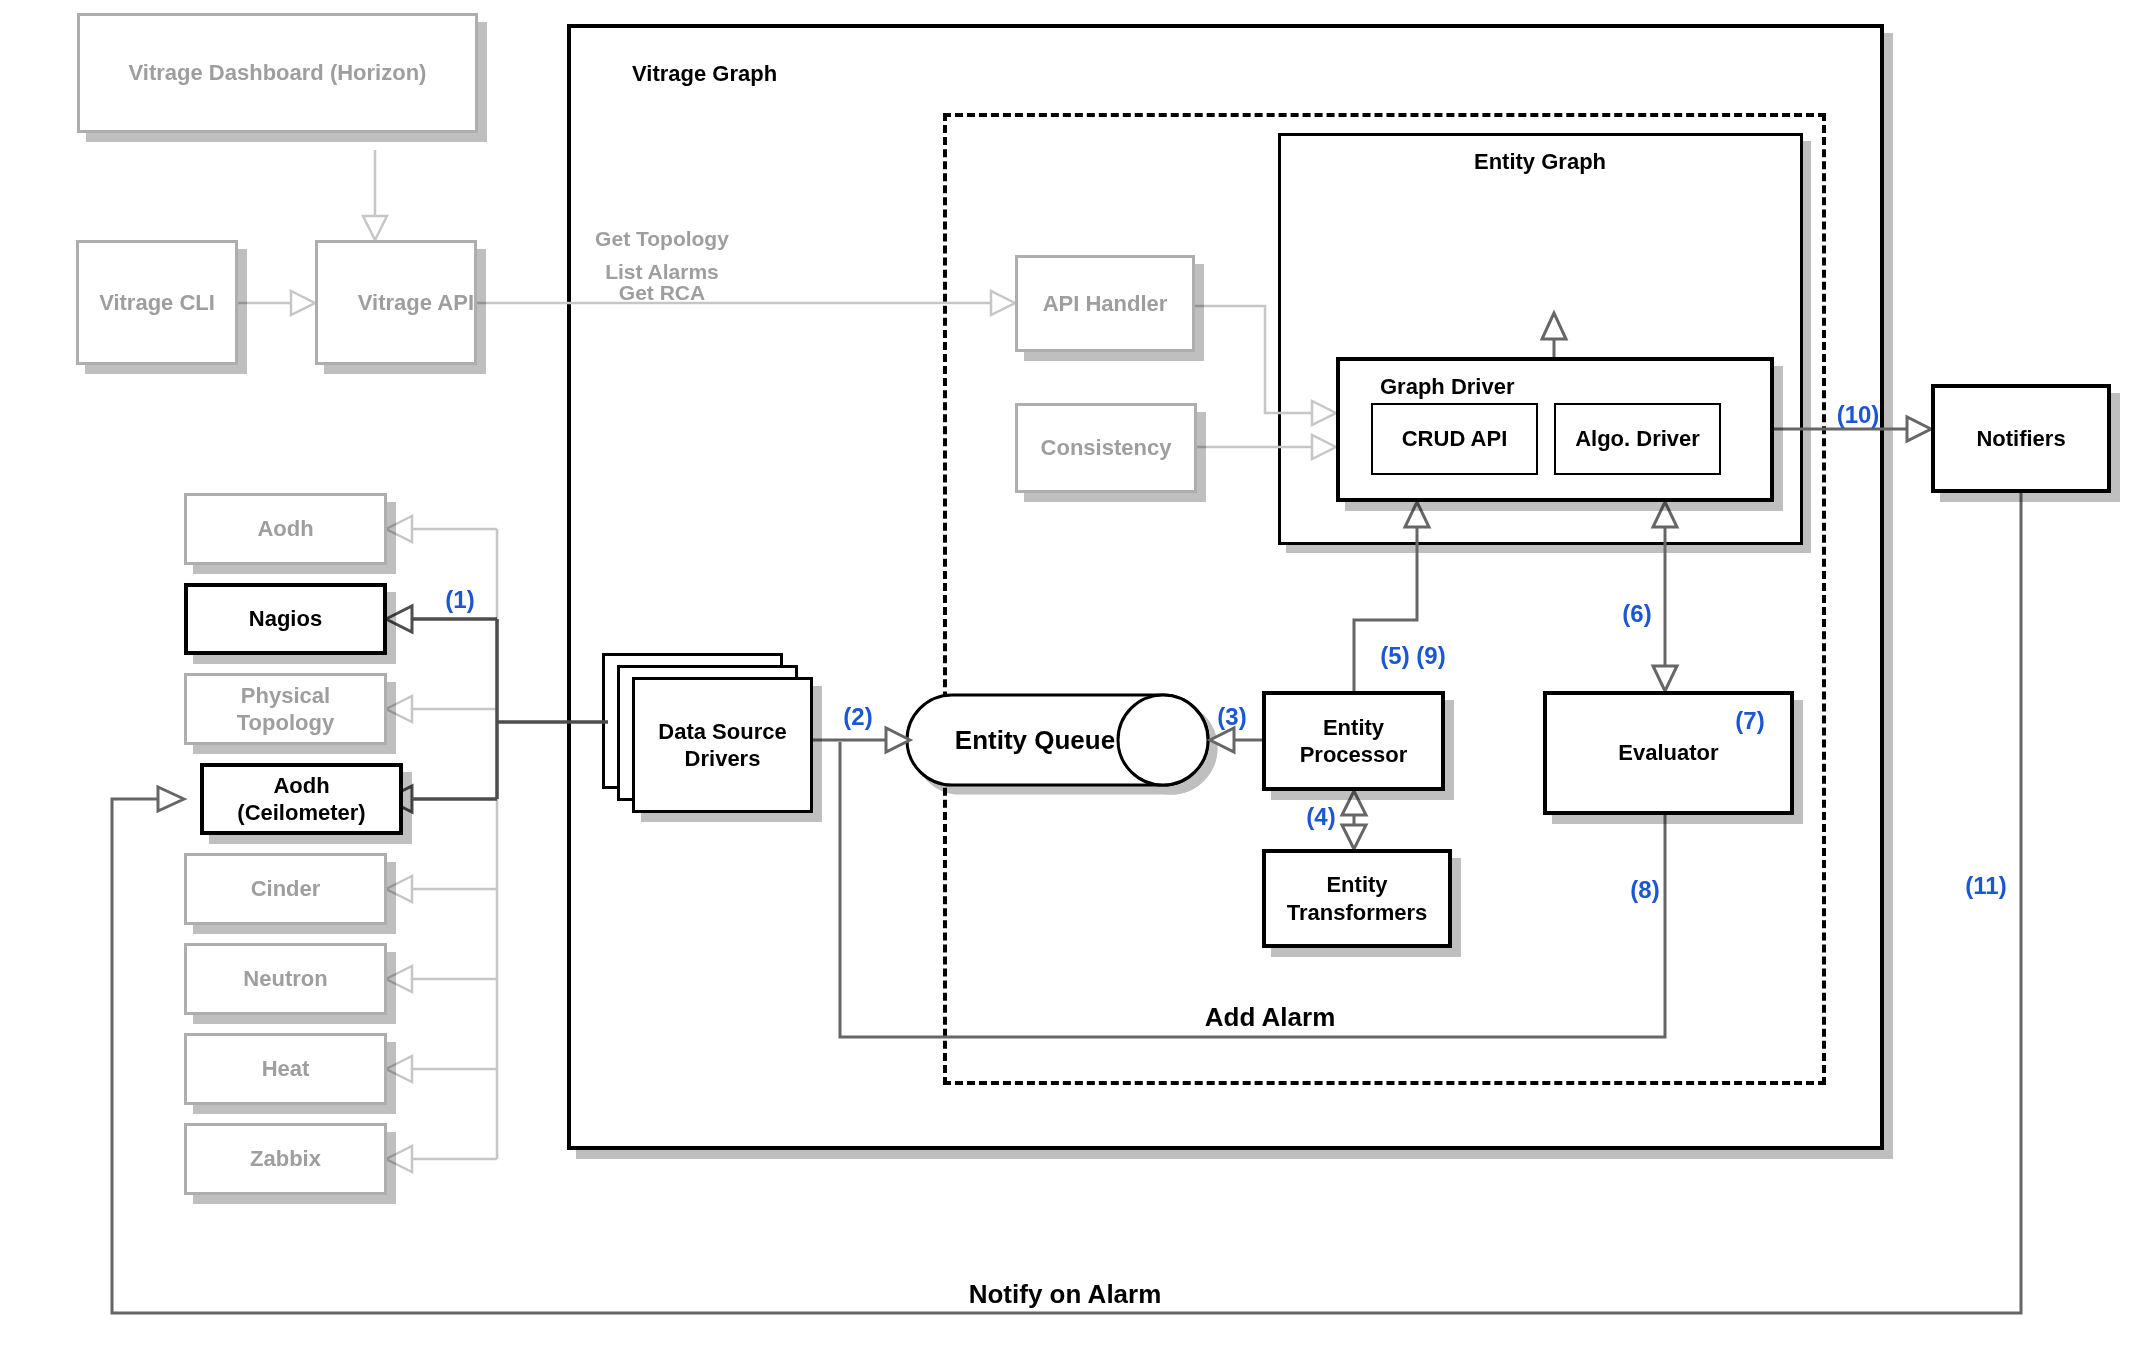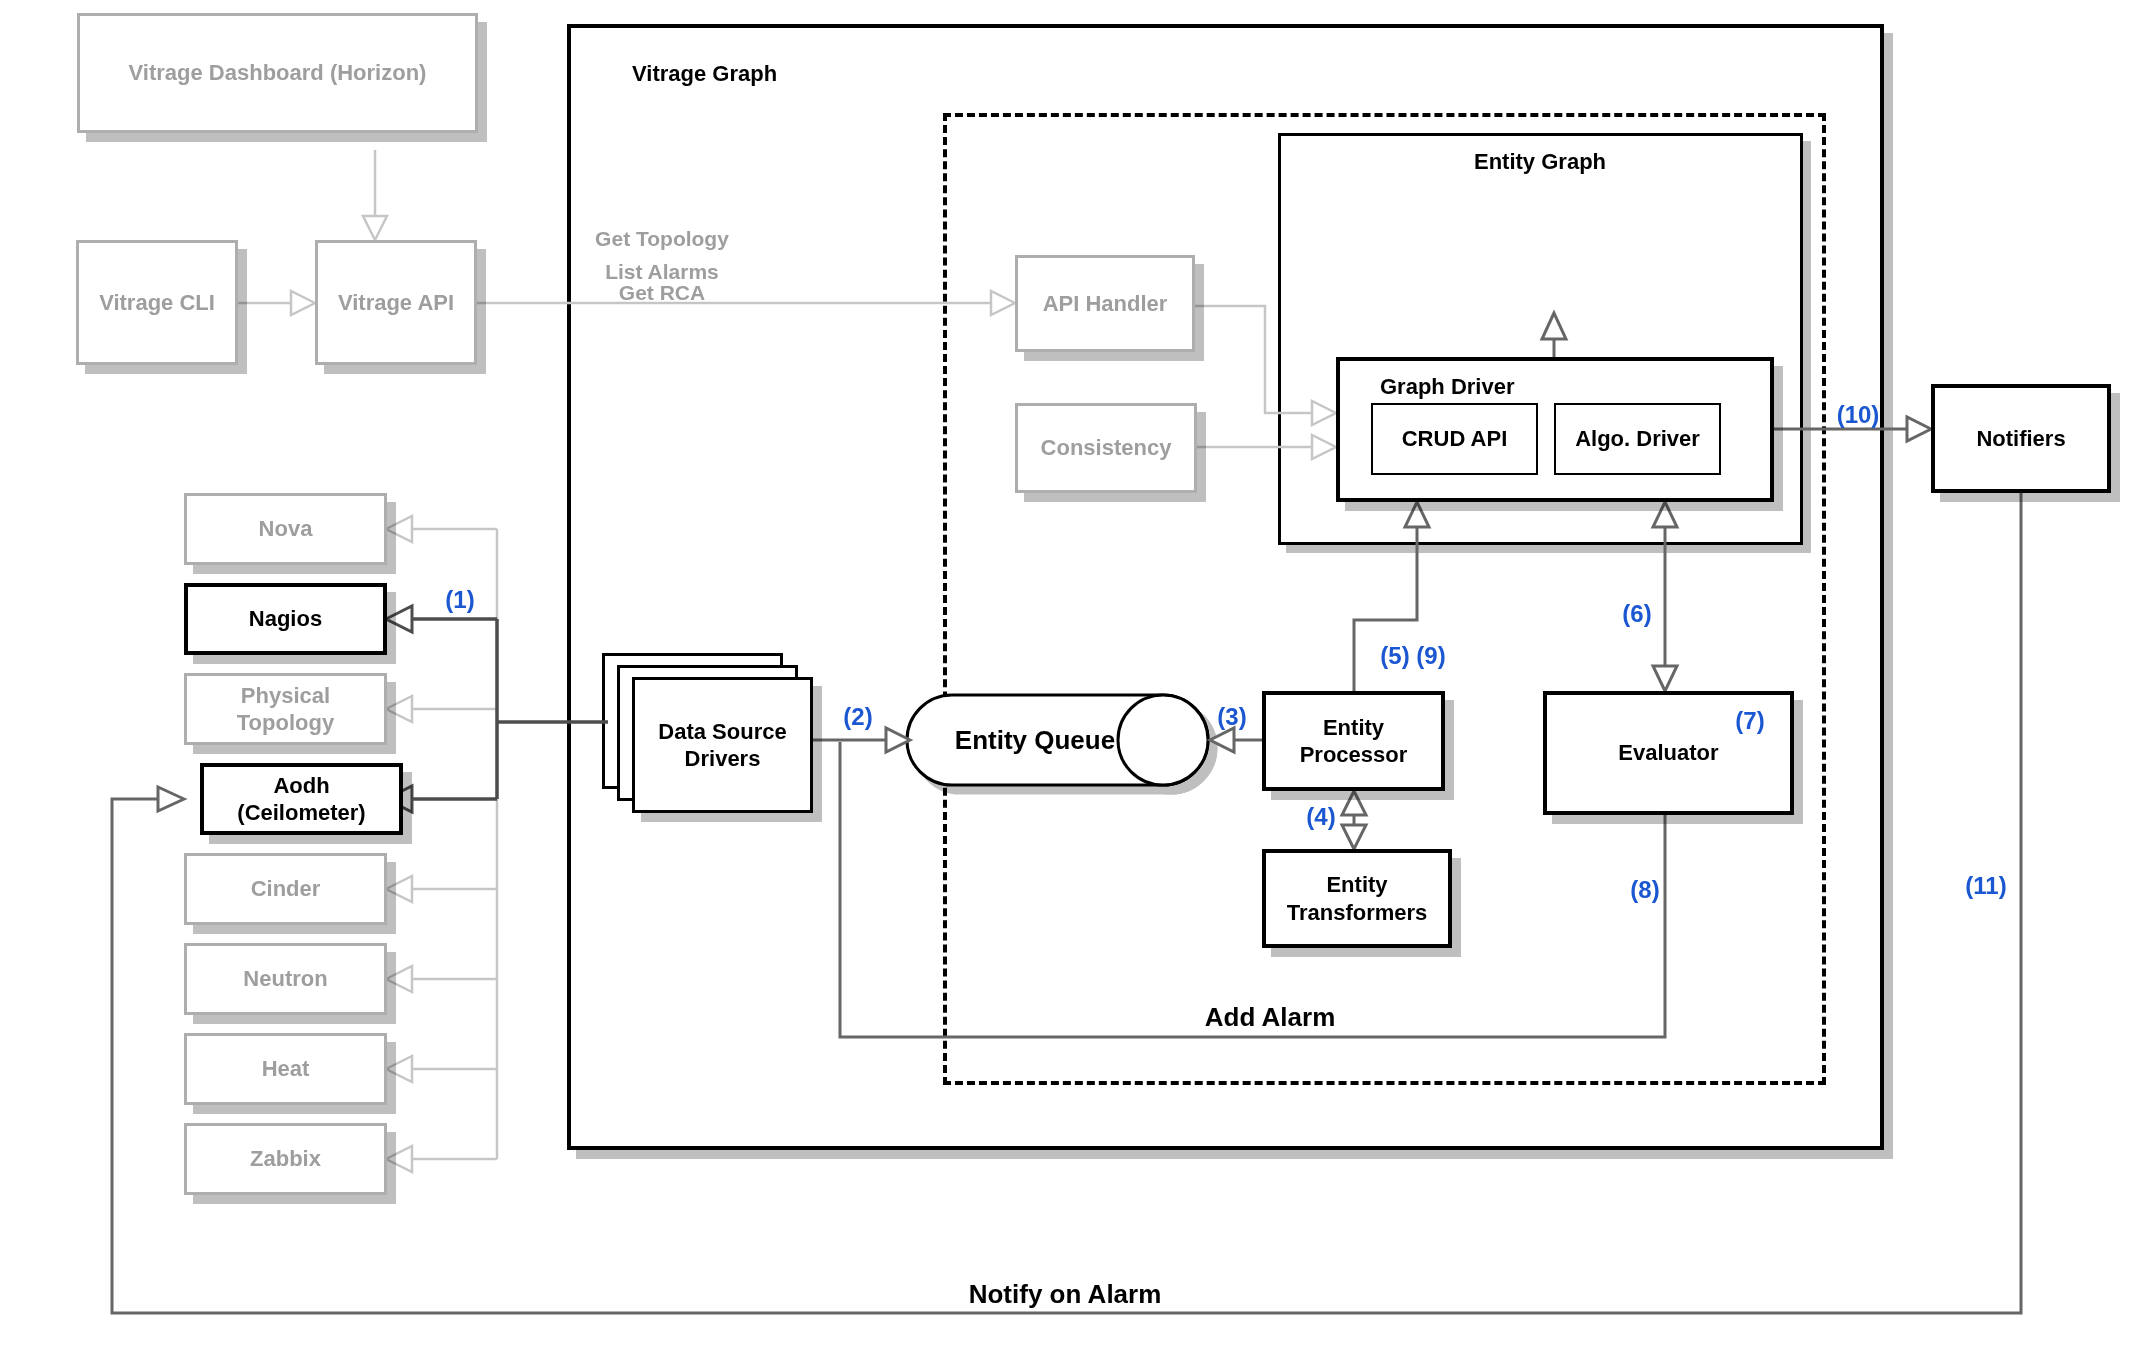--- a/index.html
+++ b/index.html
@@ -154,21 +154,21 @@
       <polygon class="h-dark" points="184,799 158,787 158,811"></polygon>
     </g>
   </svg>
 
   <div class="node gray" style="left:77px;top:13px;width:401px;height:120px;text-align:right;">
     <span>Vitrage Dashboard (Horizon)</span>
   </div>
   <div class="node gray" style="left:76px;top:240px;width:162px;height:125px;">
     <span>Vitrage CLI</span>
   </div>
-  <div class="node gray" style="left:315px;top:240px;width:162px;height:125px;">
+  <div class="node gray" style="left:315px;top:240px;width:162px;height:125px;justify-content:flex-end;">
     <span>Vitrage API</span>
   </div>
   <div class="node gray" style="left:1015px;top:255px;width:180px;height:97px;">
     <span>API Handler</span>
   </div>
   <div class="node gray" style="left:1015px;top:403px;width:182px;height:90px;">
     <span>Consistency</span>
   </div>
 
   <div class="node blackbox" style="left:1336px;top:357px;width:438px;height:145px;align-items:flex-start;justify-content:flex-start;">
@@ -179,21 +179,21 @@
     <div class="node thinbox" style="left:214px;top:42px;width:167px;height:72px;">
       <span>Algo. Driver</span>
     </div>
   </div>
 
   <div class="node blackbox" style="left:1931px;top:384px;width:180px;height:109px;">
     <span>Notifiers</span>
   </div>
 
   <div class="node gray" style="left:184px;top:493px;width:203px;height:72px;">
-    <span>Nova</span>
+    <span>Aodh</span>
   </div>
   <div class="node blackbox" style="left:184px;top:583px;width:203px;height:72px;">
     <span>Nagios</span>
   </div>
   <div class="node gray" style="left:184px;top:673px;width:203px;height:72px;">
     <span class="w130">Physical Topology</span>
   </div>
   <div class="node blackbox" style="left:200px;top:763px;width:203px;height:72px;">
     <span class="w140">Aodh (Ceilometer)</span>
   </div>

